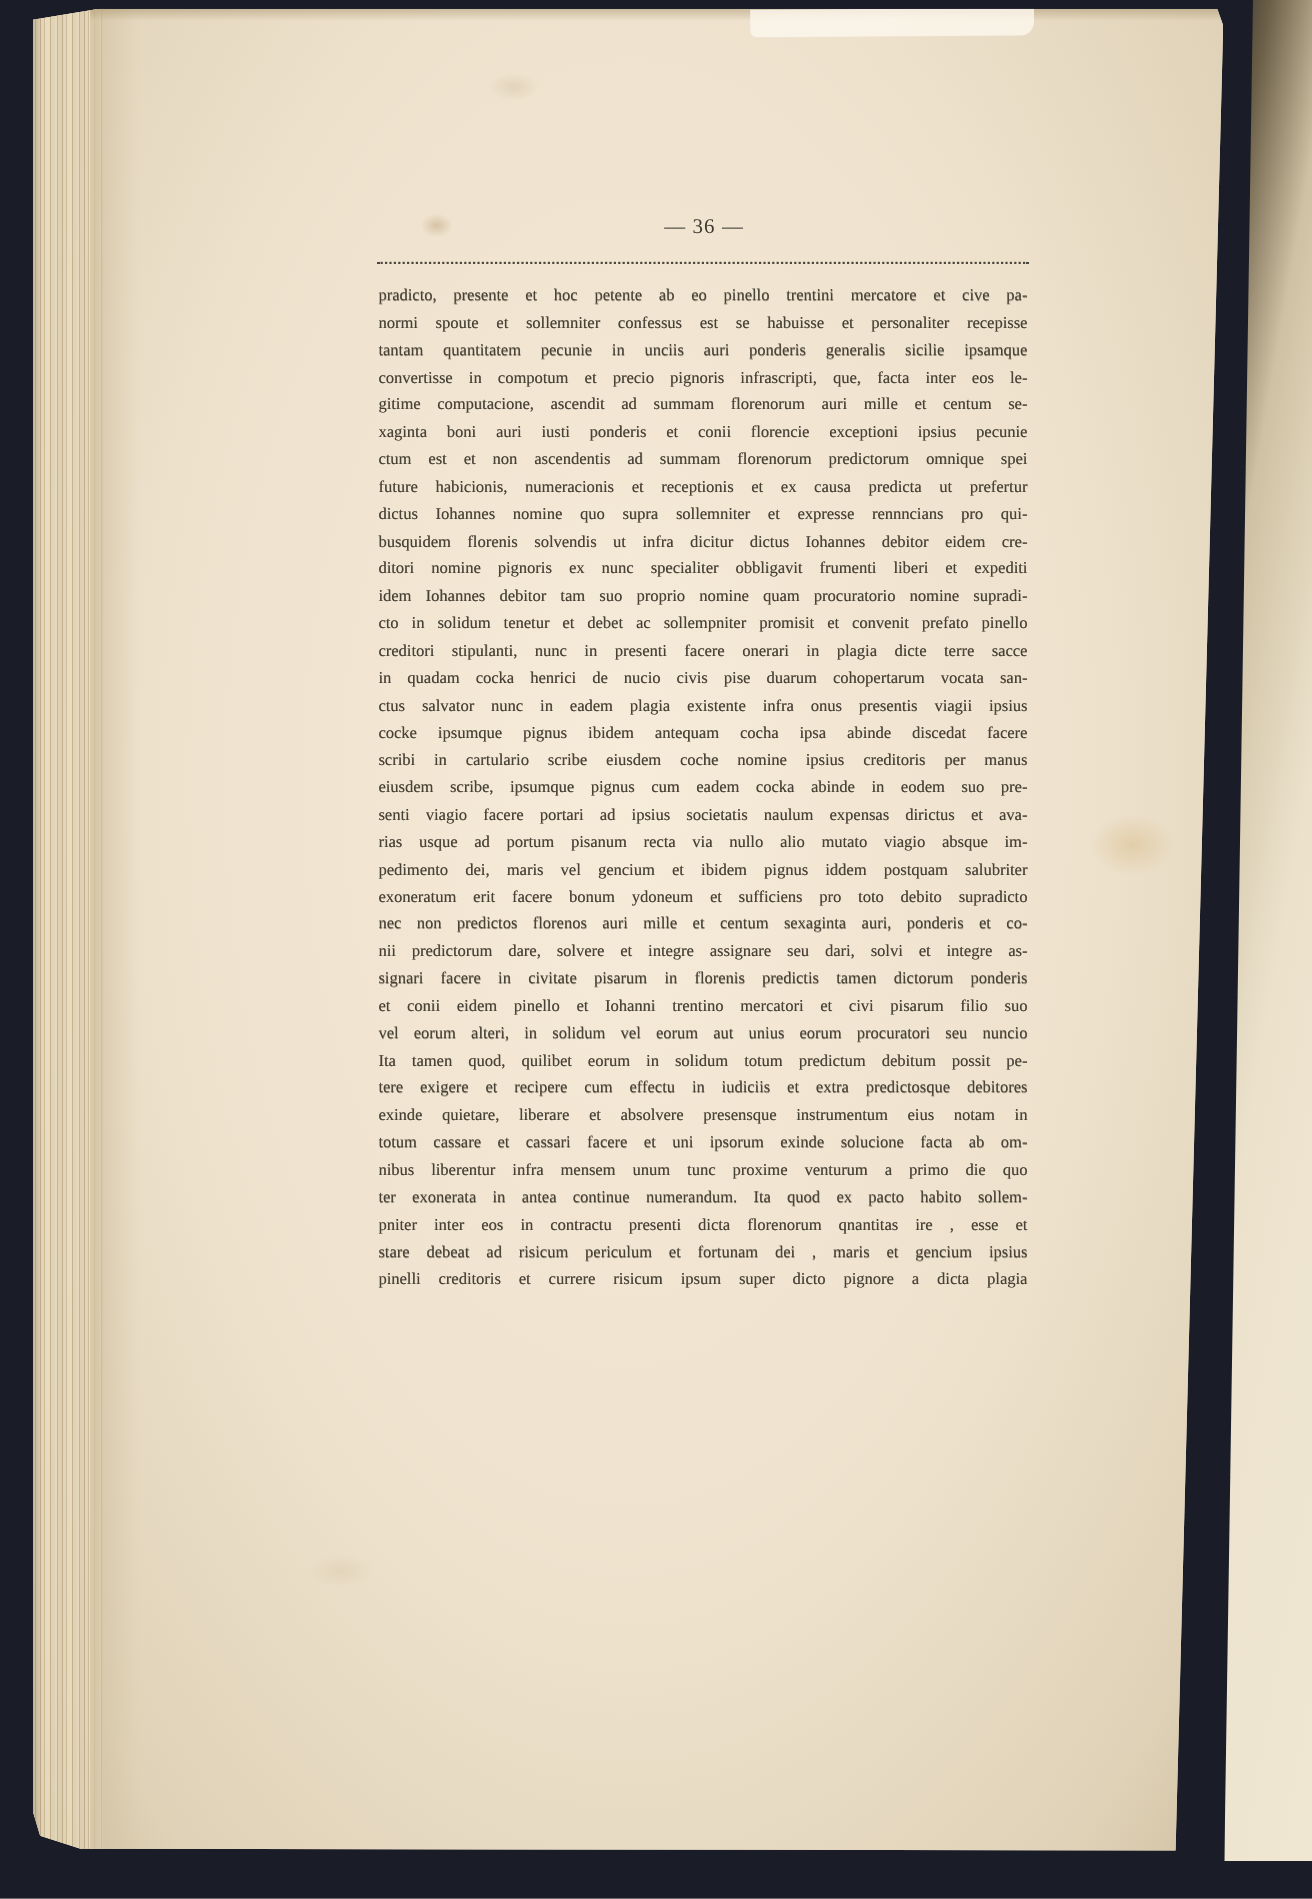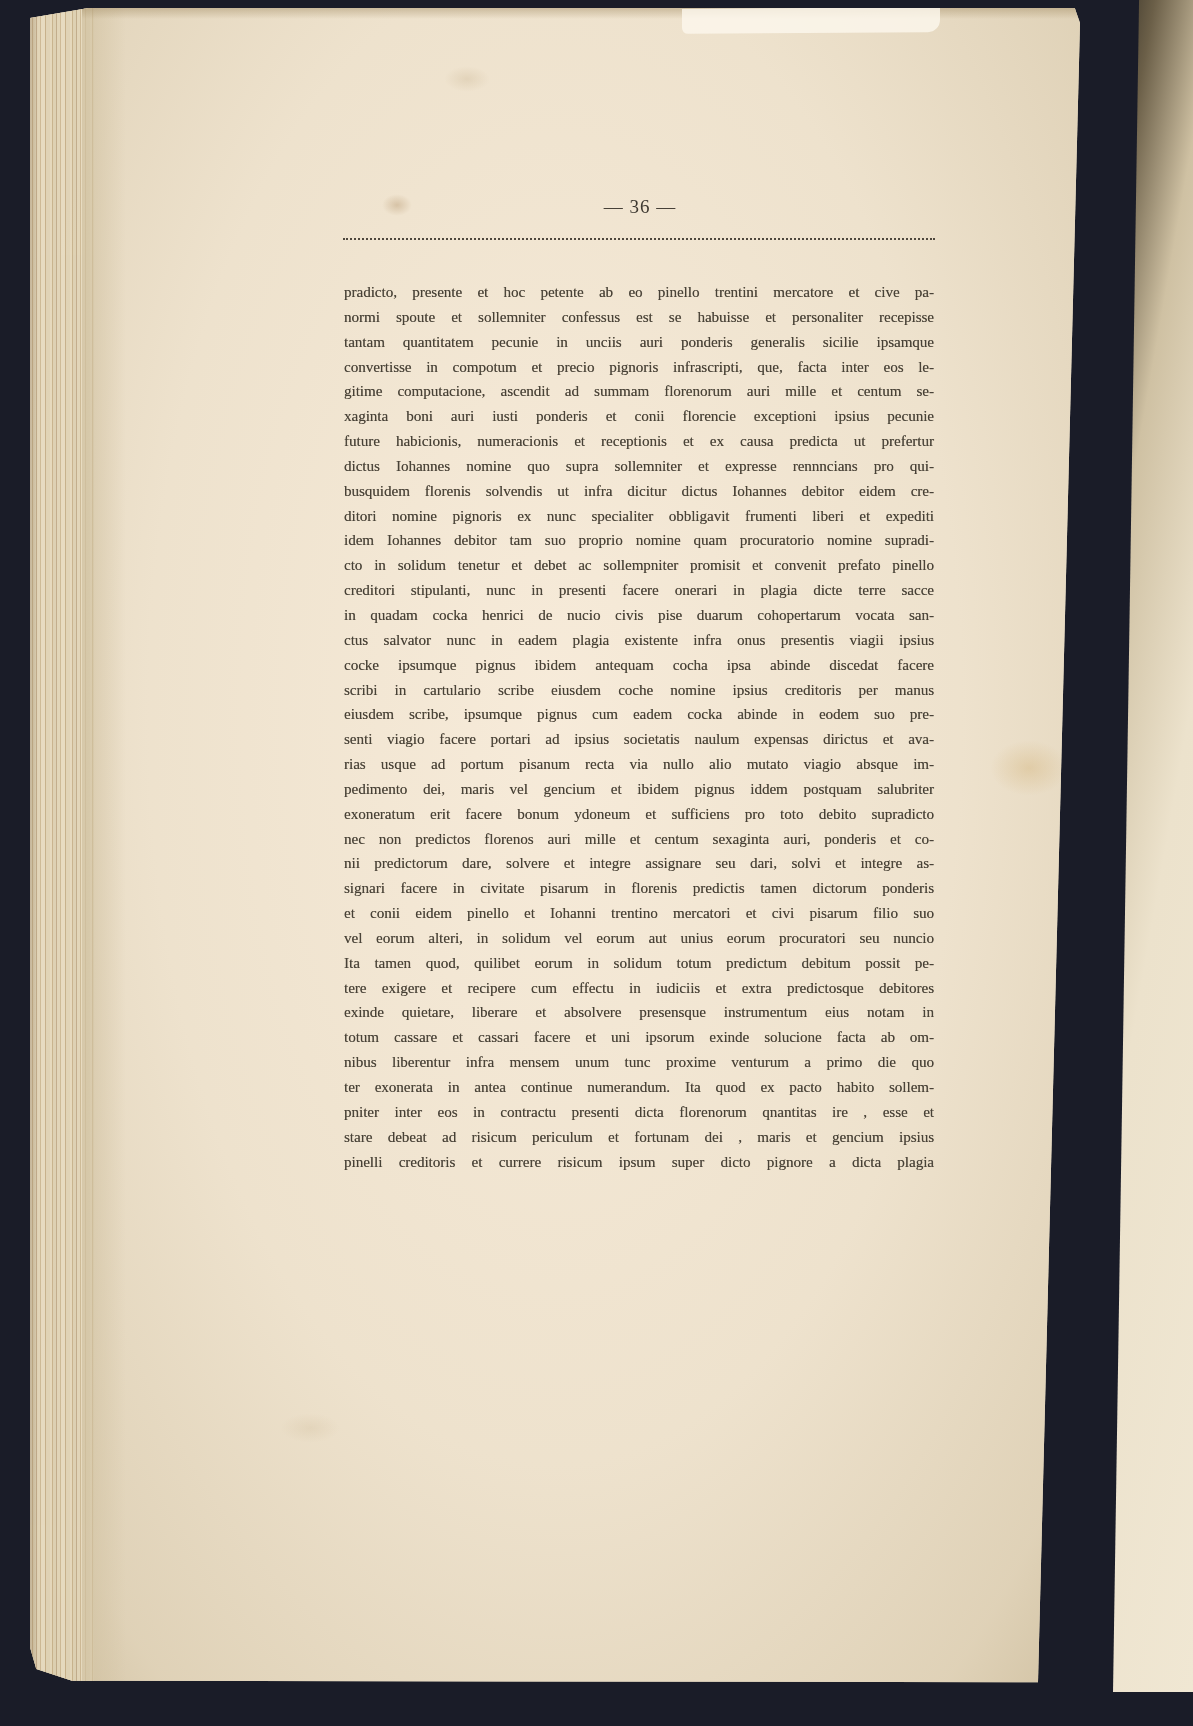--- a/index.html
+++ b/index.html
@@ -17,20 +17,21 @@
     clip-path:polygon(42% 0, 100% 0, 100% 100%, 14% 100%);
   }
   
   .paper{
     position:absolute;left:30px;top:8px;width:1050px;height:1676px;
     background:
       radial-gradient(ellipse at 50% 42%, rgba(248,236,219,.9) 0%, rgba(238,226,205,.9) 55%, rgba(222,208,181,.9) 88%, rgba(206,190,158,.9) 100%),
       #ece1cc;
     clip-path:polygon(0 0.6%, 5.6% 0, 99.5% 0, 100% 0.9%, 96% 99.9%, 4% 99.8%, 0.6% 99.1%, 0 97.8%);
     box-shadow:14px 14px 30px rgba(0,0,0,.6);
+    padding-left:32px;
   }
   
   .fore-edge{
     position:absolute;left:0;top:0;bottom:0;width:64px;
     background:
       linear-gradient(90deg, rgba(120,100,70,.35) 0, rgba(0,0,0,0) 8px),
       repeating-linear-gradient(90deg,
         #e6d9bd 0 2px, #c5ae86 2px 3px,
         #ddd0b2 3px 6px, #bda684 6px 7px,
         #e2d5b8 7px 10px, #cab690 10px 11px,
@@ -65,21 +66,21 @@
   
   .page-number{
     position:absolute;left:315px;top:188px;width:590px;
     text-align:center;font-size:19px;color:#3e3931;letter-spacing:1px;
   }
   .divider-rule{
     position:absolute;left:313px;top:230px;width:592px;height:0;
     border-top:2px dotted #4e473d;
   }
   .text-block{
-    position:absolute;left:314px;top:272px;width:590px;
+    position:absolute;left:314px;top:249px;width:590px;
     color:#474136;font-size:15px;
     text-shadow:.25px .25px .35px rgba(66,56,44,.55);
   }
   .line{
     height:24.85px;line-height:24.85px;
     text-align:justify;text-align-last:justify;
     white-space:nowrap;
   }
 </style>
 </head>
@@ -100,20 +101,21 @@
   <div class="page-number">— 36 —</div>
   <div class="divider-rule"></div>
 
   <div class="text-block">
     <div class="line">pradicto, presente et hoc petente ab eo pinello trentini mercatore et cive pa-</div>
     <div class="line">normi spoute et sollemniter confessus est se habuisse et personaliter recepisse</div>
     <div class="line">tantam quantitatem pecunie in unciis auri ponderis generalis sicilie ipsamque</div>
     <div class="line">convertisse in compotum et precio pignoris infrascripti, que, facta inter eos le-</div>
     <div class="line">gitime computacione, ascendit ad summam florenorum auri mille et centum se-</div>
     <div class="line">xaginta boni auri iusti ponderis et conii florencie exceptioni ipsius pecunie</div>
+    <div class="line">ctum est et non ascendentis ad summam florenorum predictorum omnique spei</div>
     <div class="line">future habicionis, numeracionis et receptionis et ex causa predicta ut prefertur</div>
     <div class="line">dictus Iohannes nomine quo supra sollemniter et expresse rennncians pro qui-</div>
     <div class="line">busquidem florenis solvendis ut infra dicitur dictus Iohannes debitor eidem cre-</div>
     <div class="line">ditori nomine pignoris ex nunc specialiter obbligavit frumenti liberi et expediti</div>
     <div class="line">idem Iohannes debitor tam suo proprio nomine quam procuratorio nomine supradi-</div>
     <div class="line">cto in solidum tenetur et debet ac sollempniter promisit et convenit prefato pinello</div>
     <div class="line">creditori stipulanti, nunc in presenti facere onerari in plagia dicte terre sacce</div>
     <div class="line">in quadam cocka henrici de nucio civis pise duarum cohopertarum vocata san-</div>
     <div class="line">ctus salvator nunc in eadem plagia existente infra onus presentis viagii ipsius</div>
     <div class="line">cocke ipsumque pignus ibidem antequam cocha ipsa abinde discedat facere</div>

